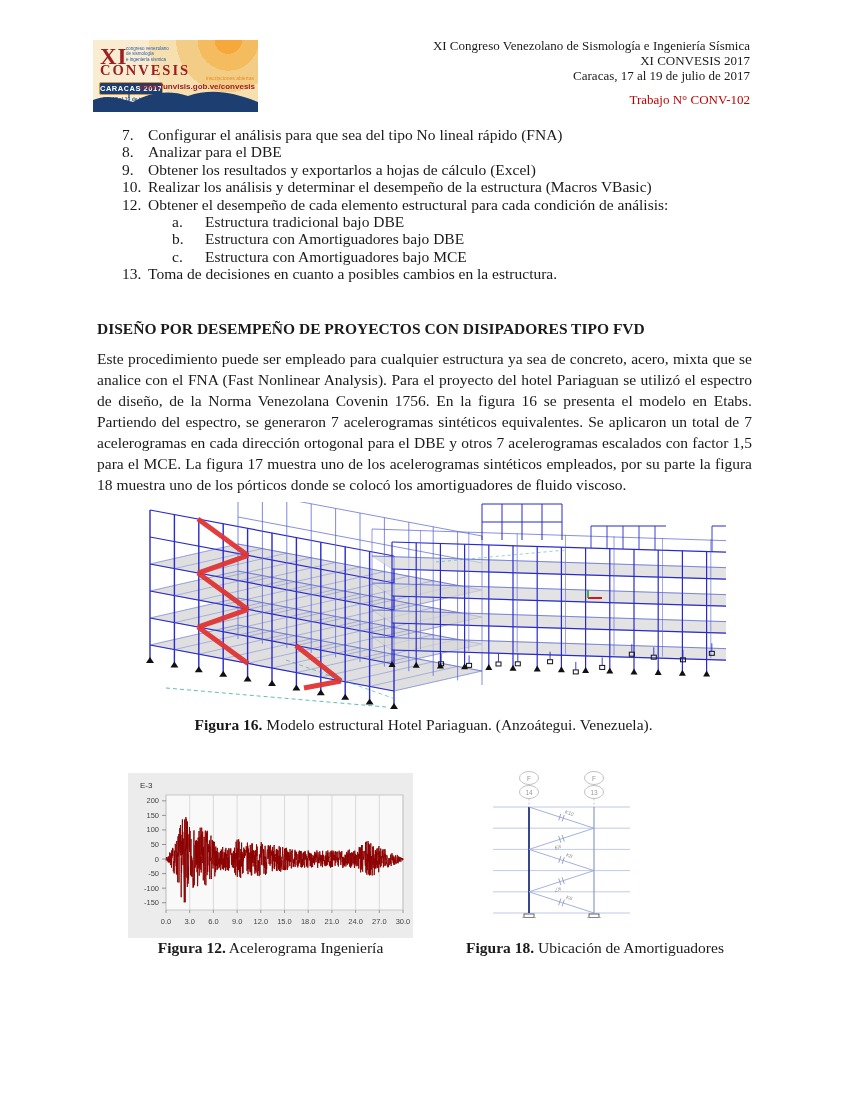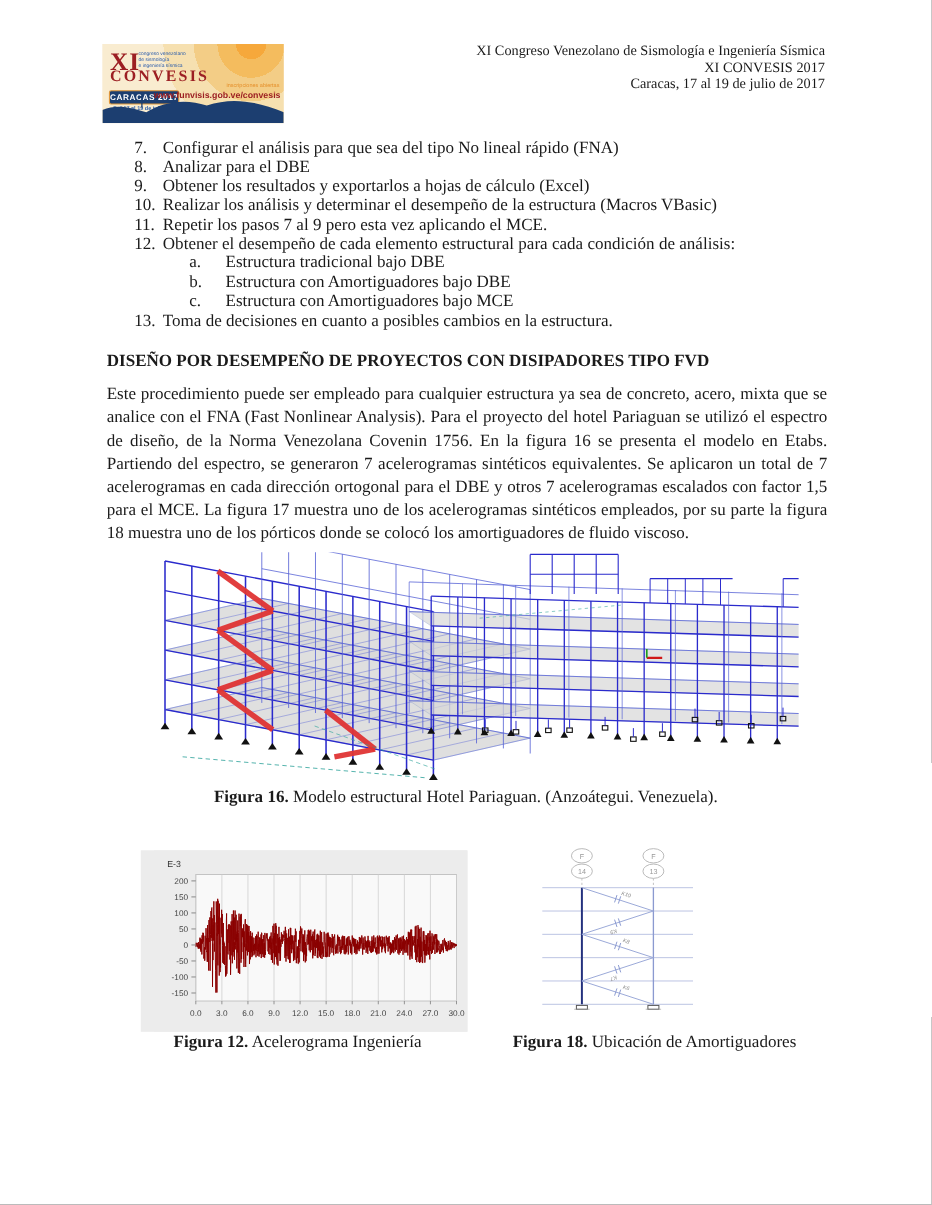--- a/index.html
+++ b/index.html
@@ -29,21 +29,21 @@
   .li-row .mk{flex:0 0 26px;margin-left:25px;}
   .li-row.sub .mk{flex:0 0 33px;margin-left:75px;}
   
   .heading{position:absolute;left:97px;top:320px;width:653px;font-weight:bold;font-size:15.5px;}
   .para{position:absolute;left:97px;top:348px;width:655px;font-size:15.5px;line-height:21px;text-align:justify;}
   
   .fig16{position:absolute;left:136px;top:502px;width:590px;height:211px;}
   .cap{font-size:15.5px;}
   .cap b{font-weight:bold;}
   .cap16{position:absolute;left:97px;top:716px;width:653px;text-align:center;}
-  .fig17{position:absolute;left:128px;top:773px;width:285px;height:165px;background:#ececec;padding-left:12px;}
+  .fig17{position:absolute;left:128px;top:773px;width:285px;height:165px;background:#ececec;}
   .fig18{position:absolute;left:489px;top:769px;width:145px;height:155px;background:#ffffff;}
   .cap17{position:absolute;left:128px;top:939px;width:285px;text-align:center;}
   .cap18{position:absolute;left:450px;top:939px;width:290px;text-align:center;}
   svg{display:block;}
 </style>
 </head>
 <body>
 
 <div class="page">
 
@@ -60,42 +60,39 @@
     <svg class="logo-mountain" viewBox="0 0 165 34" preserveAspectRatio="none">
       <path d="M0,22 C14,16 26,20 40,24 C55,15 75,11 95,18 C118,10 140,14 165,24 L165,34 L0,34 Z" fill="#1c3e70"></path>
       <line x1="36" y1="8" x2="36" y2="20" stroke="#1c3e70" stroke-width="1.2"></line>
     </svg>
   </div>
 
   <div class="hdr">
     <div>XI Congreso Venezolano de Sismología e Ingeniería Sísmica</div>
     <div>XI CONVESIS 2017</div>
     <div>Caracas, 17 al 19 de julio de 2017</div>
+    <div class="trabajo">Trabajo N° CONV-102</div>
   </div>
 
   <div class="list" id="proc-list">
       <div class="li-row">
         <span class="mk">7.</span>
         <span>Configurar el análisis para que sea del tipo No lineal rápido (FNA)</span>
       </div>
       <div class="li-row">
         <span class="mk">8.</span>
         <span>Analizar para el DBE</span>
       </div>
       <div class="li-row">
         <span class="mk">9.</span>
         <span>Obtener los resultados y exportarlos a hojas de cálculo (Excel)</span>
       </div>
       <div class="li-row">
         <span class="mk">10.</span>
         <span>Realizar los análisis y determinar el desempeño de la estructura (Macros VBasic)</span>
-      </div>
-      <div class="li-row">
-        <span class="mk">11.</span>
-        <span>Repetir los pasos 7 al 9 pero esta vez aplicando el MCE.</span>
       </div>
       <div class="li-row">
         <span class="mk">12.</span>
         <span>Obtener el desempeño de cada elemento estructural para cada condición de análisis:</span>
       </div>
       <div class="li-row sub">
         <span class="mk">a.</span>
         <span>Estructura tradicional bajo DBE</span>
       </div>
       <div class="li-row sub">

